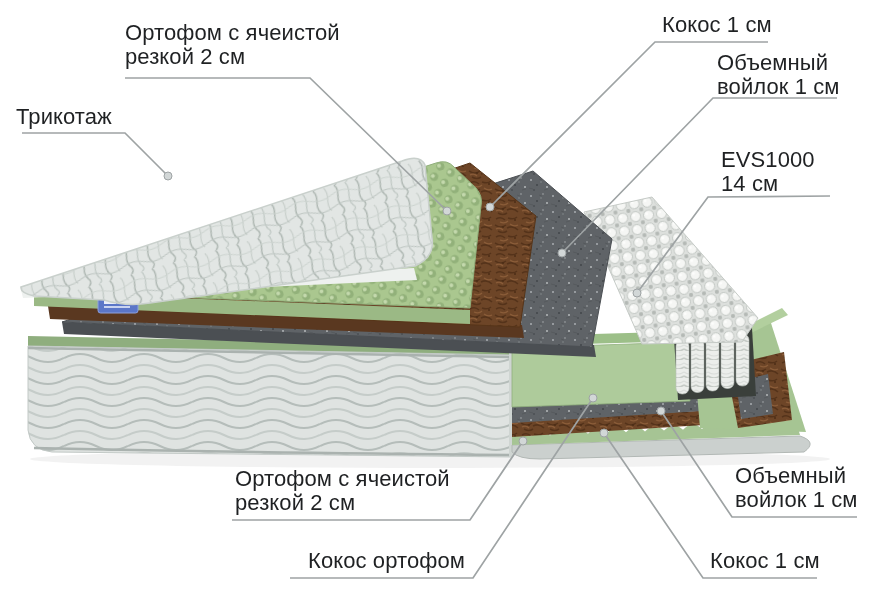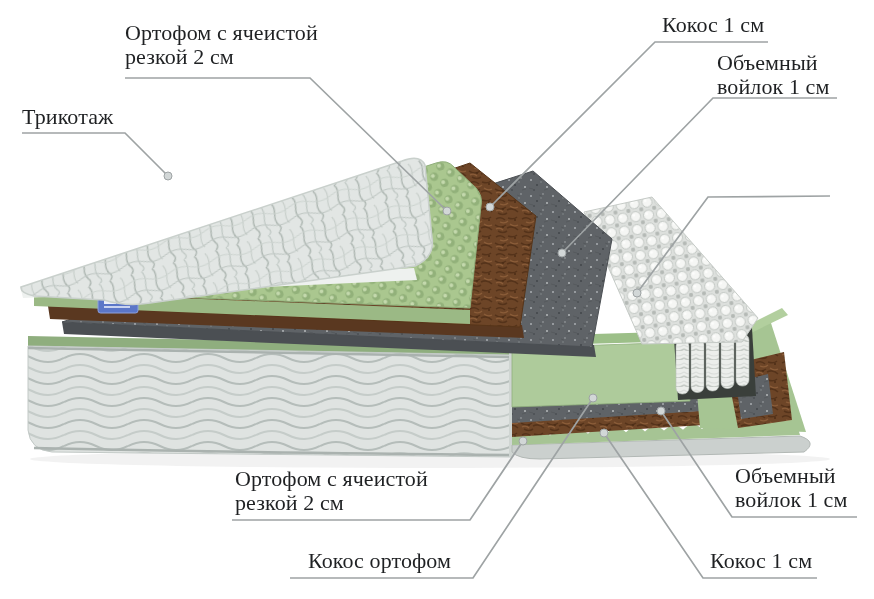--- a/index.html
+++ b/index.html
@@ -1,17 +1,17 @@
 <!DOCTYPE html>
 <html><head>
 <meta charset="utf-8">
 <style>
   html,body{margin:0;padding:0;background:#ffffff;}
   #stage{position:relative;width:874px;height:599px;background:#ffffff;overflow:hidden;
-         font-family:Liberation Serif, serif;}
+         font-family:Liberation Sans, sans-serif;}
   #art{position:absolute;left:0;top:0;}
   .lbl{position:absolute;color:#1f2123;font-size:22px;line-height:24px;font-weight:500;
        letter-spacing:.1px;white-space:nowrap;}
 </style>
 </head>
 <body>
 
 <div id="stage">
 
 <svg id="art" width="874" height="599" viewBox="0 0 874 599">
@@ -163,30 +163,34 @@
     <circle cx="593" cy="398" r="4"></circle>
     <circle cx="661" cy="411" r="4"></circle>
     <circle cx="604" cy="433" r="4"></circle>
   </g>
 </svg>
 
   <div class="lbl" style="left:125px;top:21px">
     <div>Ортофом с ячеистой</div>
     <div>резкой 2 см</div>
   </div>
-  <div class="lbl" style="left:22px;top:105px">
+  <div class="lbl" style="left:16px;top:105px">
     <div>Трикотаж</div>
   </div>
   <div class="lbl" style="left:662px;top:13px">
     <div>Кокос 1 см</div>
   </div>
   <div class="lbl" style="left:717px;top:51px">
     <div>Объемный</div>
     <div>войлок 1 см</div>
   </div>
+  <div class="lbl" style="left:721px;top:148px">
+    <div>EVS1000</div>
+    <div>14 см</div>
+  </div>
   <div class="lbl" style="left:235px;top:467px">
     <div>Ортофом с ячеистой</div>
     <div>резкой 2 см</div>
   </div>
   <div class="lbl" style="left:308px;top:549px">
     <div>Кокос ортофом</div>
   </div>
   <div class="lbl" style="left:735px;top:464px">
     <div>Объемный</div>
     <div>войлок 1 см</div>

